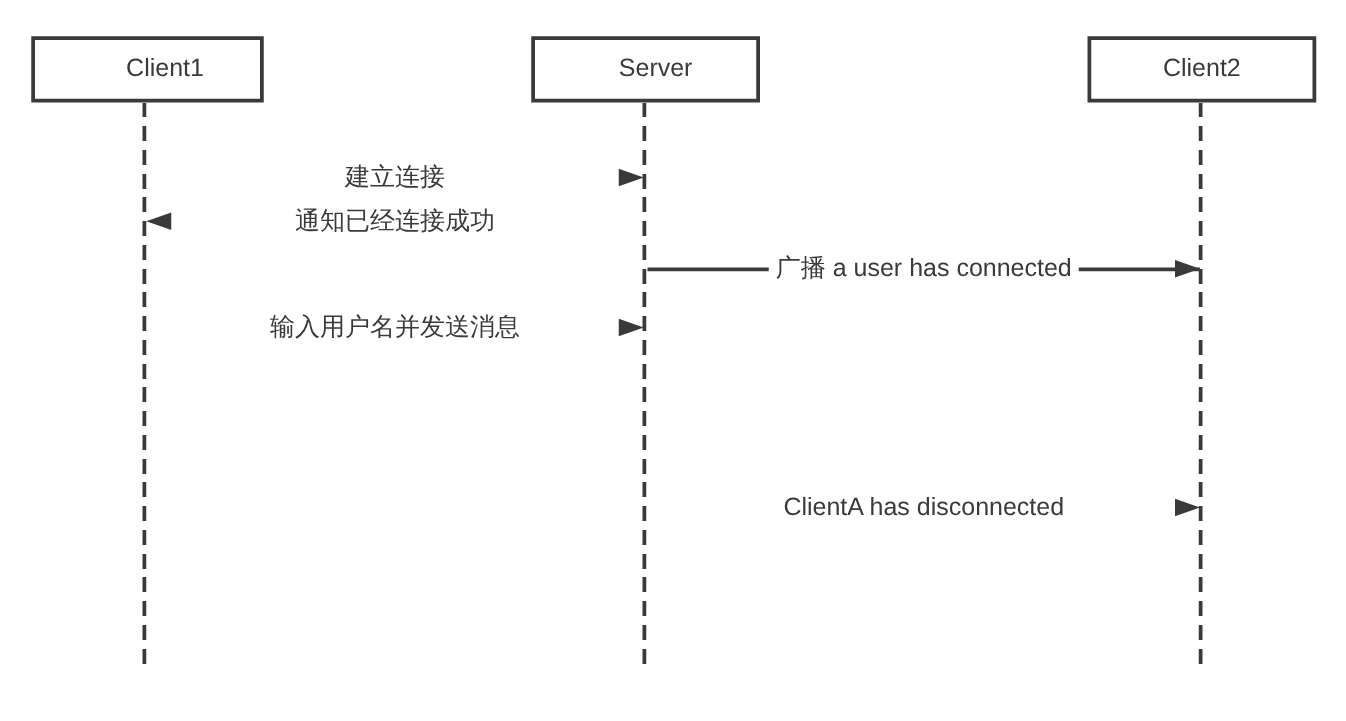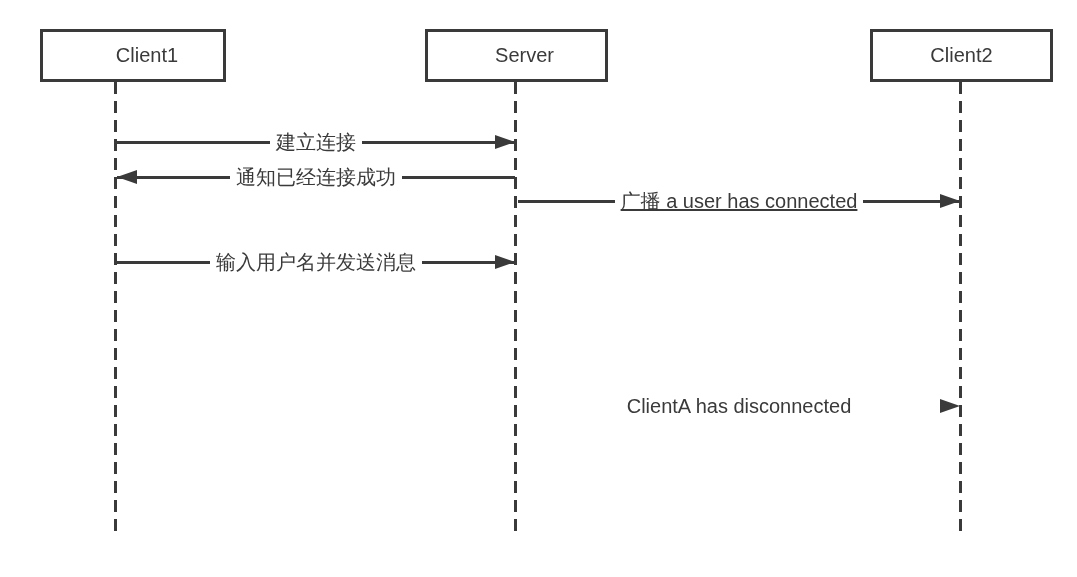--- a/index.html
+++ b/index.html
@@ -26,21 +26,21 @@
     height:53px;
     border:3px solid var(--line);
     background:#fff;
     display:flex;
     align-items:center;
     justify-content:center;
     font-size:20px;
     color:var(--line);
     z-index:3;
   }
-  .actor-client1{left:40px;width:186px;padding-left:28px;}
+  .actor-client1{left:25px;width:186px;padding-left:28px;}
   .actor-server{left:425px;width:183px;padding-left:16px;}
   .actor-client2{left:870px;width:183px;}
   
   .lifeline{
     position:absolute;
     top:82px;
     width:3px;
     height:451px;
     background:repeating-linear-gradient(
       to bottom,
@@ -87,26 +87,26 @@
     right:0;
     transform:translateY(-50%);
     border-left:20px solid var(--line);
   }
   .dir-left .arrowhead{
     left:0;
     transform:translateY(-50%);
     border-right:20px solid var(--line);
   }
   
-  .span-c1s{left:117px;width:398px;}
+  .span-c1s{left:117px;width:398px;flex-direction:column;}
   
   .span-sc2{left:518px;width:442px;}
   .msg-1{top:130px;}
   .msg-2{top:165px;}
-  .msg-3{top:189px;text-decoration:underline;}
+  .msg-3{top:203px;}
   .msg-4{top:250px;justify-content:flex-end;}
   .msg-5{top:290px;}
   .msg-6{top:372px;}
   .msg-7{top:394px;flex-direction:column;}
 </style>
 </head>
 <body>
 
 <div class="canvas">
 

